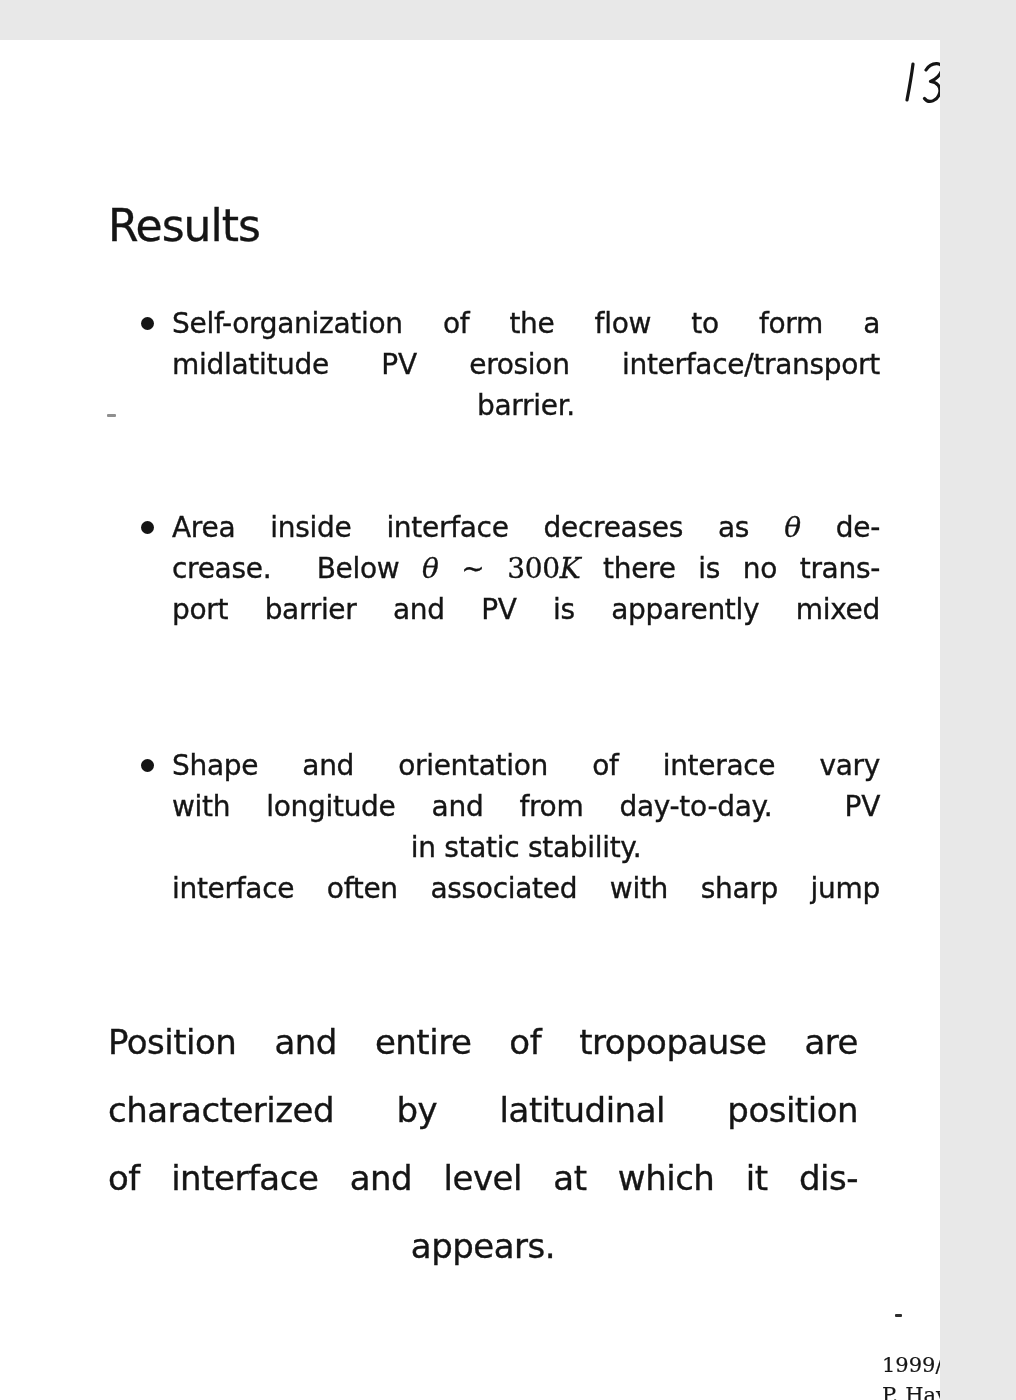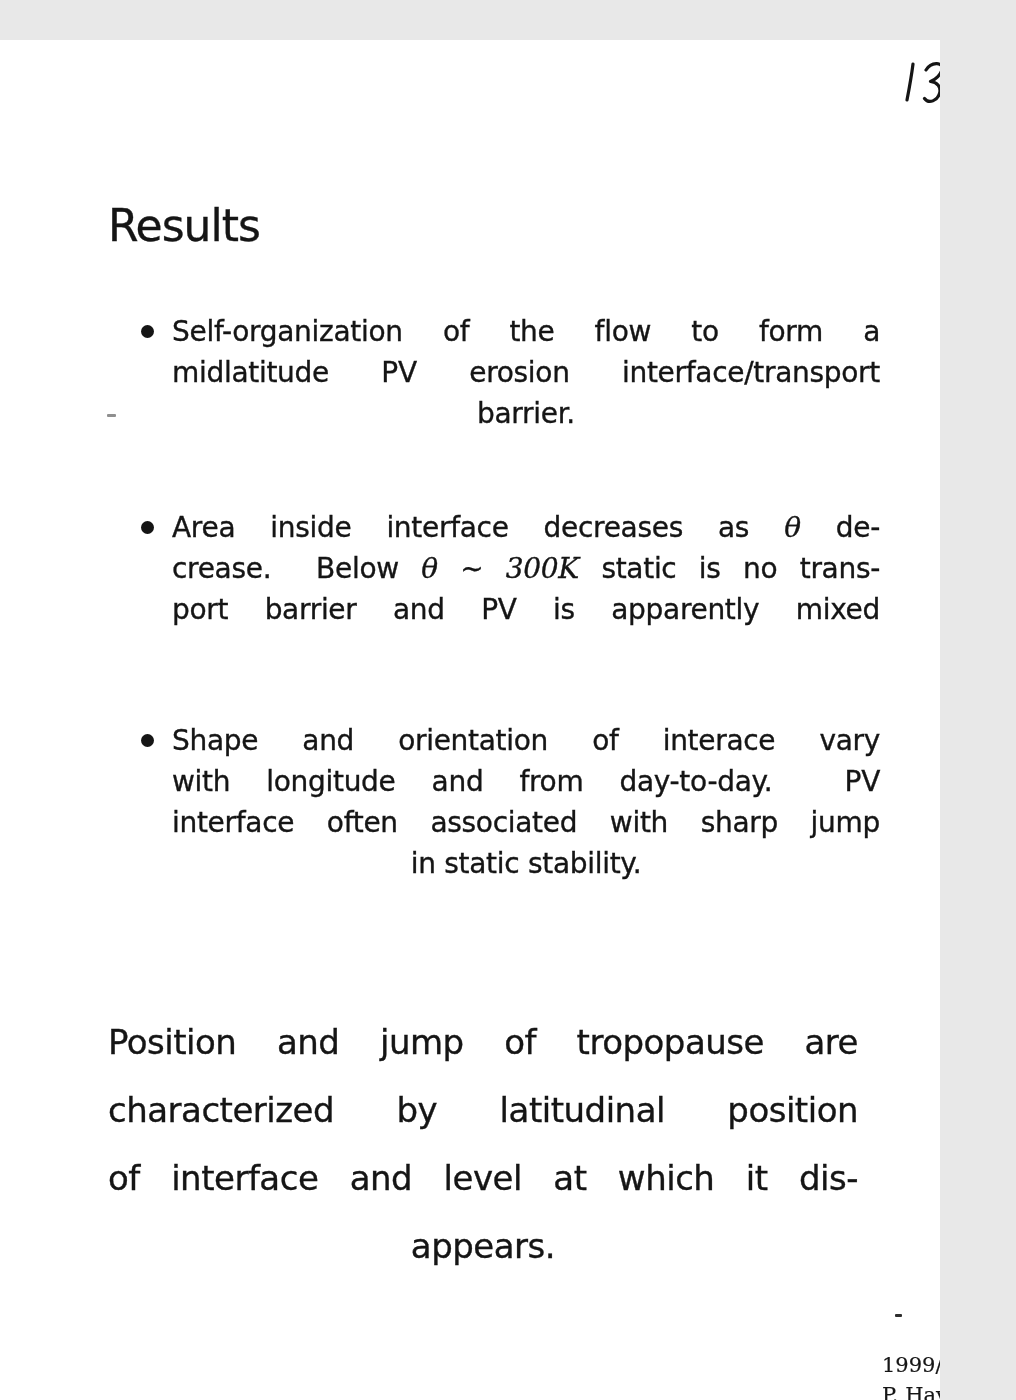--- a/index.html
+++ b/index.html
@@ -47,28 +47,28 @@
     letter-spacing: -0.3px;
     line-height: 41px;
   }
   .bullet .dot {
     position: absolute;
     left: -31px; top: 14px;
     width: 13px; height: 13px;
     border-radius: 50%;
     background: var(--ink, #151515);
   }
-  .b1 { top: 271px; }
+  .b1 { top: 263px; }
   .b2 { top: 467px; }
-  .b3 { top: 680px; }
+  .b3 { top: 705px; }
   .line { text-align: center; }
   .line.j { text-align: justify; text-align-last: justify; }
   
   .mi  { font-family: "DejaVu Serif", "Liberation Serif", serif; font-style: italic; }
-  .mrm { font-family: "DejaVu Serif", "Liberation Serif", serif; font-style: italic; }
+  .mrm { font-family: "DejaVu Serif", "Liberation Serif", serif; }
   
   .para {
     position: absolute;
     left: 108px; top: 968px;
     width: 750px;
     font-size: 34px;
     letter-spacing: -0.5px;
     line-height: 68px;
   }
   
@@ -102,34 +102,34 @@
   <div class="bullet b1">
     <span class="dot"></span>
     <div class="line j">Self-organization of the flow to form a</div>
     <div class="line j">midlatitude PV erosion interface/transport</div>
     <div class="line">barrier.</div>
   </div>
 
   <div class="bullet b2">
     <span class="dot"></span>
     <div class="line j"><span>Area inside interface decreases as </span><span class="mi">θ</span><span> de-</span></div>
-    <div class="line j"><span>crease.&nbsp; Below </span><span class="mi">θ</span><span class="mrm"> ∼ 300</span><span class="mi">K</span><span> static is no trans-</span></div>
+    <div class="line j"><span>crease.&nbsp; Below </span><span class="mi">θ</span><span class="mrm"> ∼ 300</span><span class="mi">K</span><span> there is no trans-</span></div>
     <div class="line j">port barrier and PV is apparently mixed</div>
   </div>
 
   <div class="bullet b3">
     <span class="dot"></span>
     <div class="line j">Shape and orientation of interace vary</div>
     <div class="line j">with longitude and from day-to-day.&nbsp; PV</div>
+    <div class="line">in static stability.</div>
     <div class="line j">interface often associated with sharp jump</div>
-    <div class="line">in static stability.</div>
   </div>
 
   <div class="para">
-    <div class="line j">Position and jump of tropopause are</div>
+    <div class="line j">Position and entire of tropopause are</div>
     <div class="line j">characterized by latitudinal position</div>
     <div class="line j">of interface and level at which it dis-</div>
     <div class="line">appears.</div>
   </div>
 
   <div class="footer">
     <div>1999/12/10</div>
     <div>P. Haynes</div>
   </div>
 

